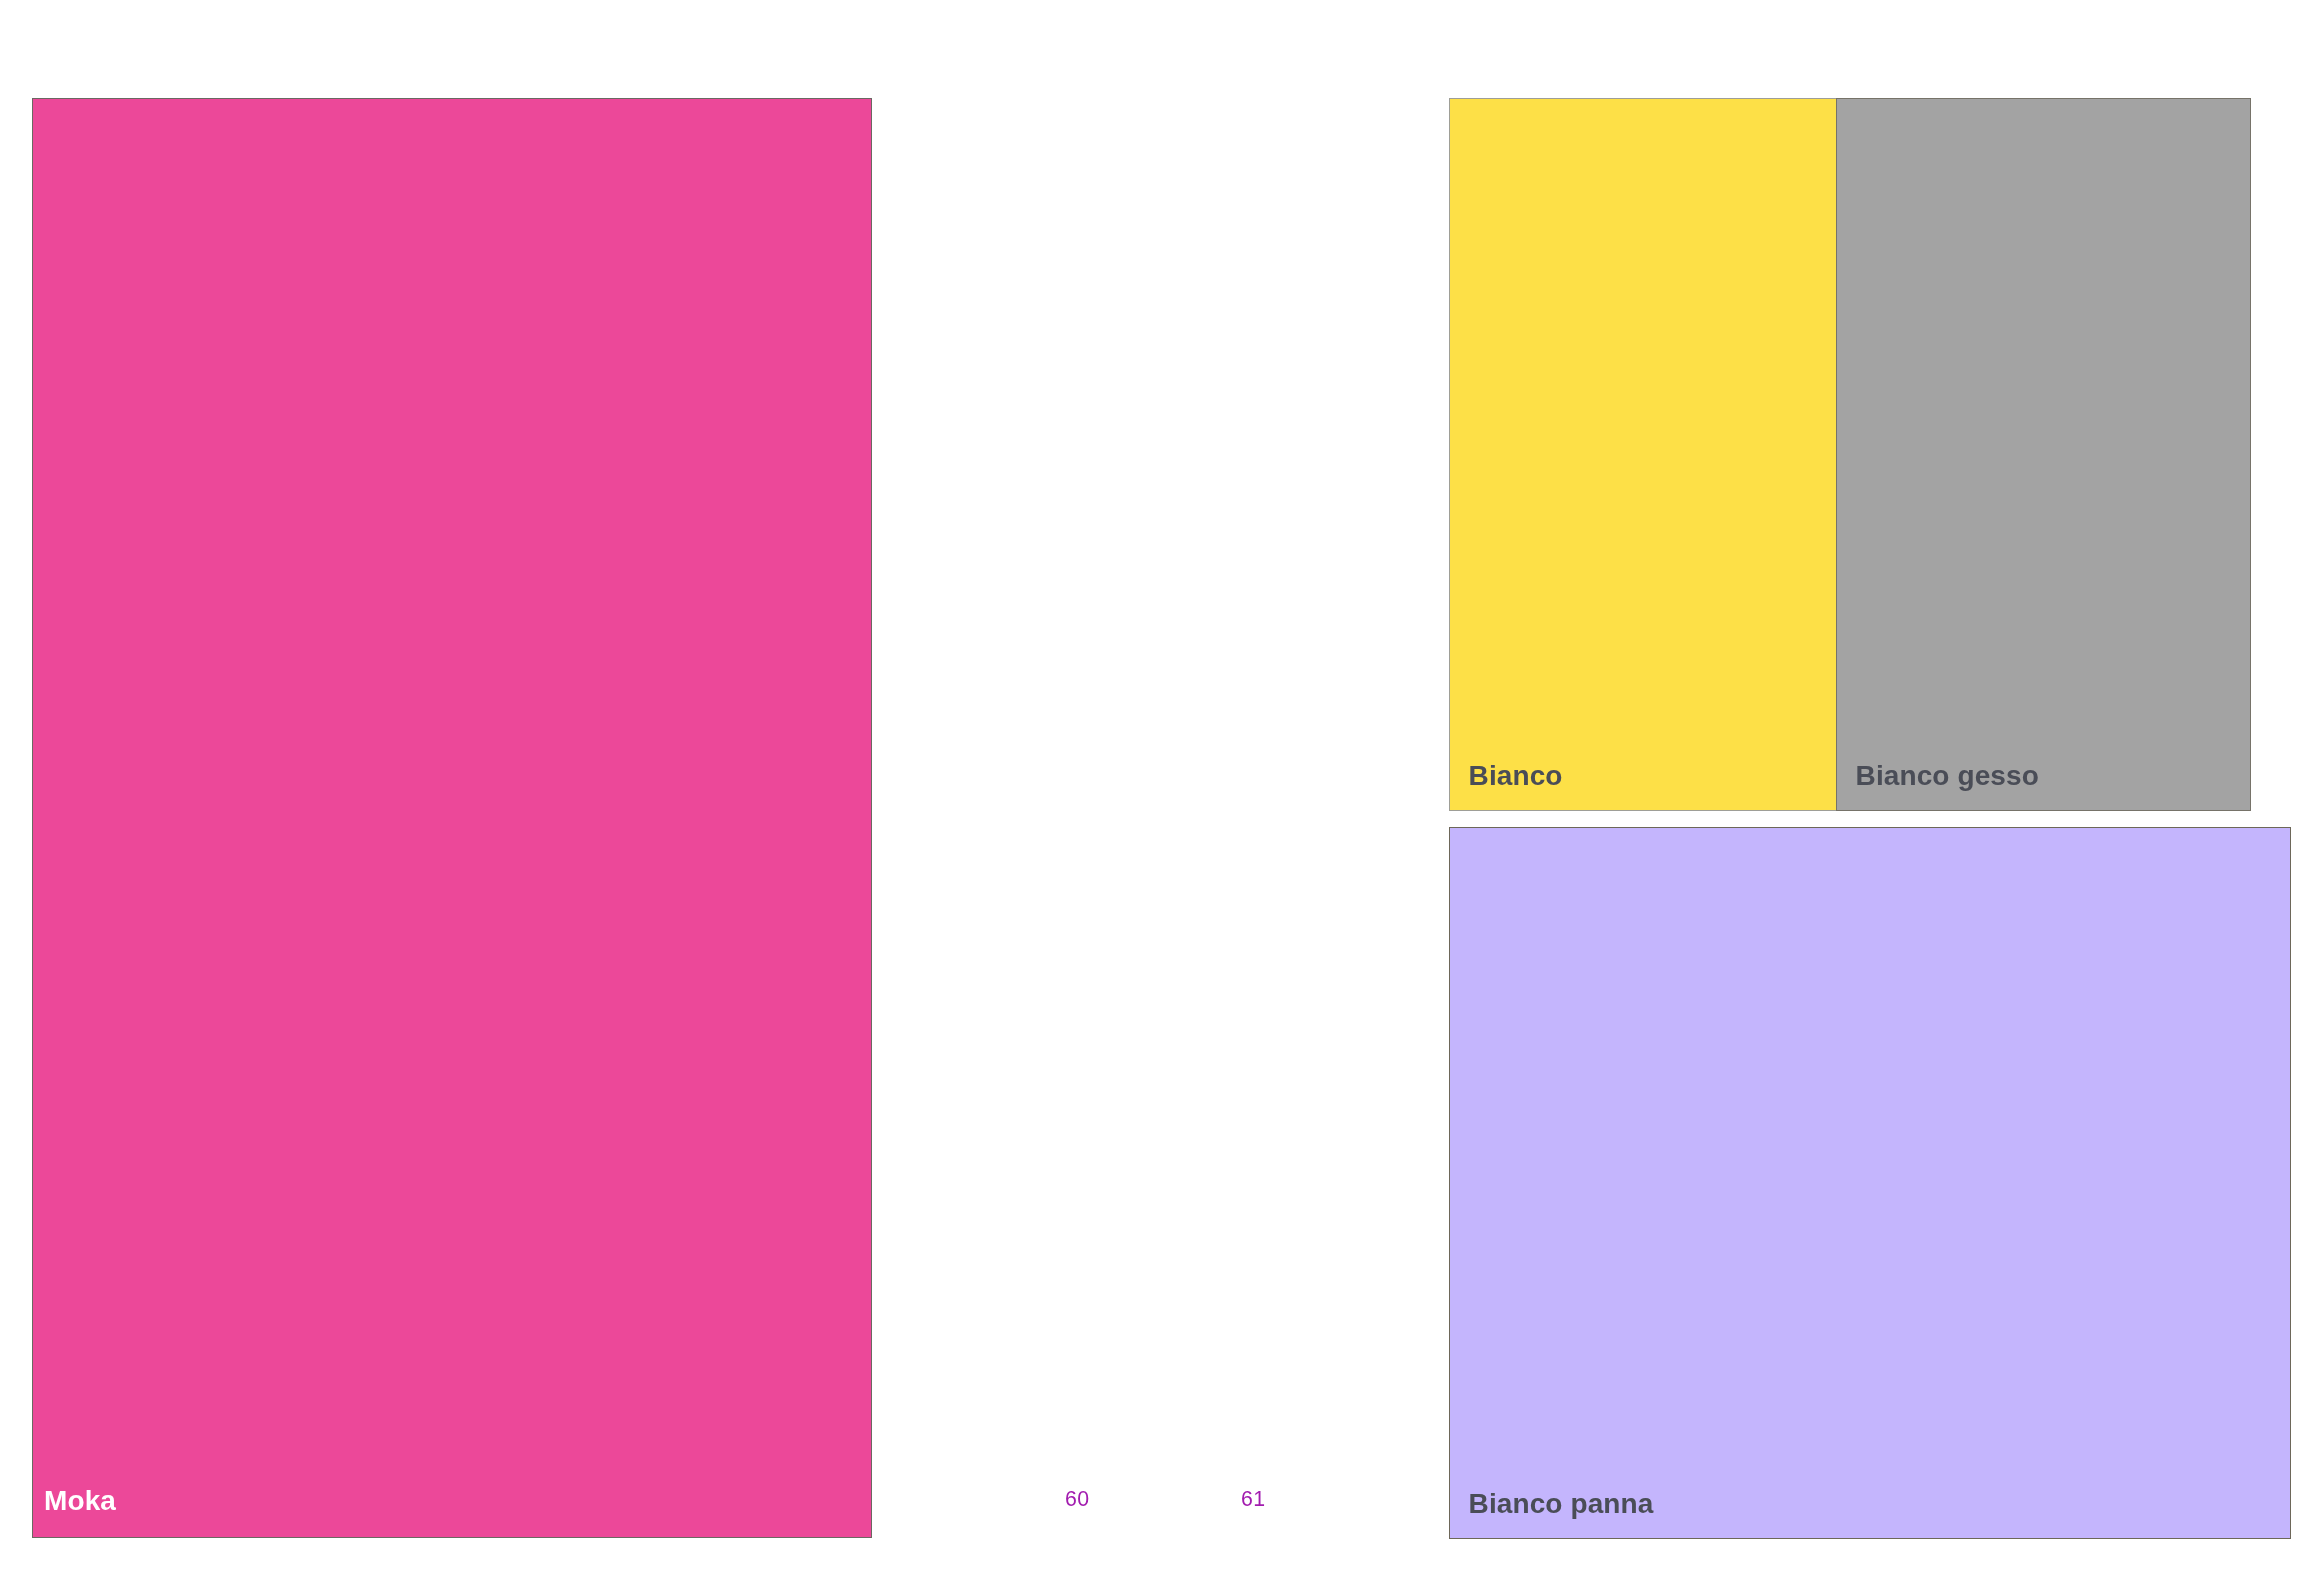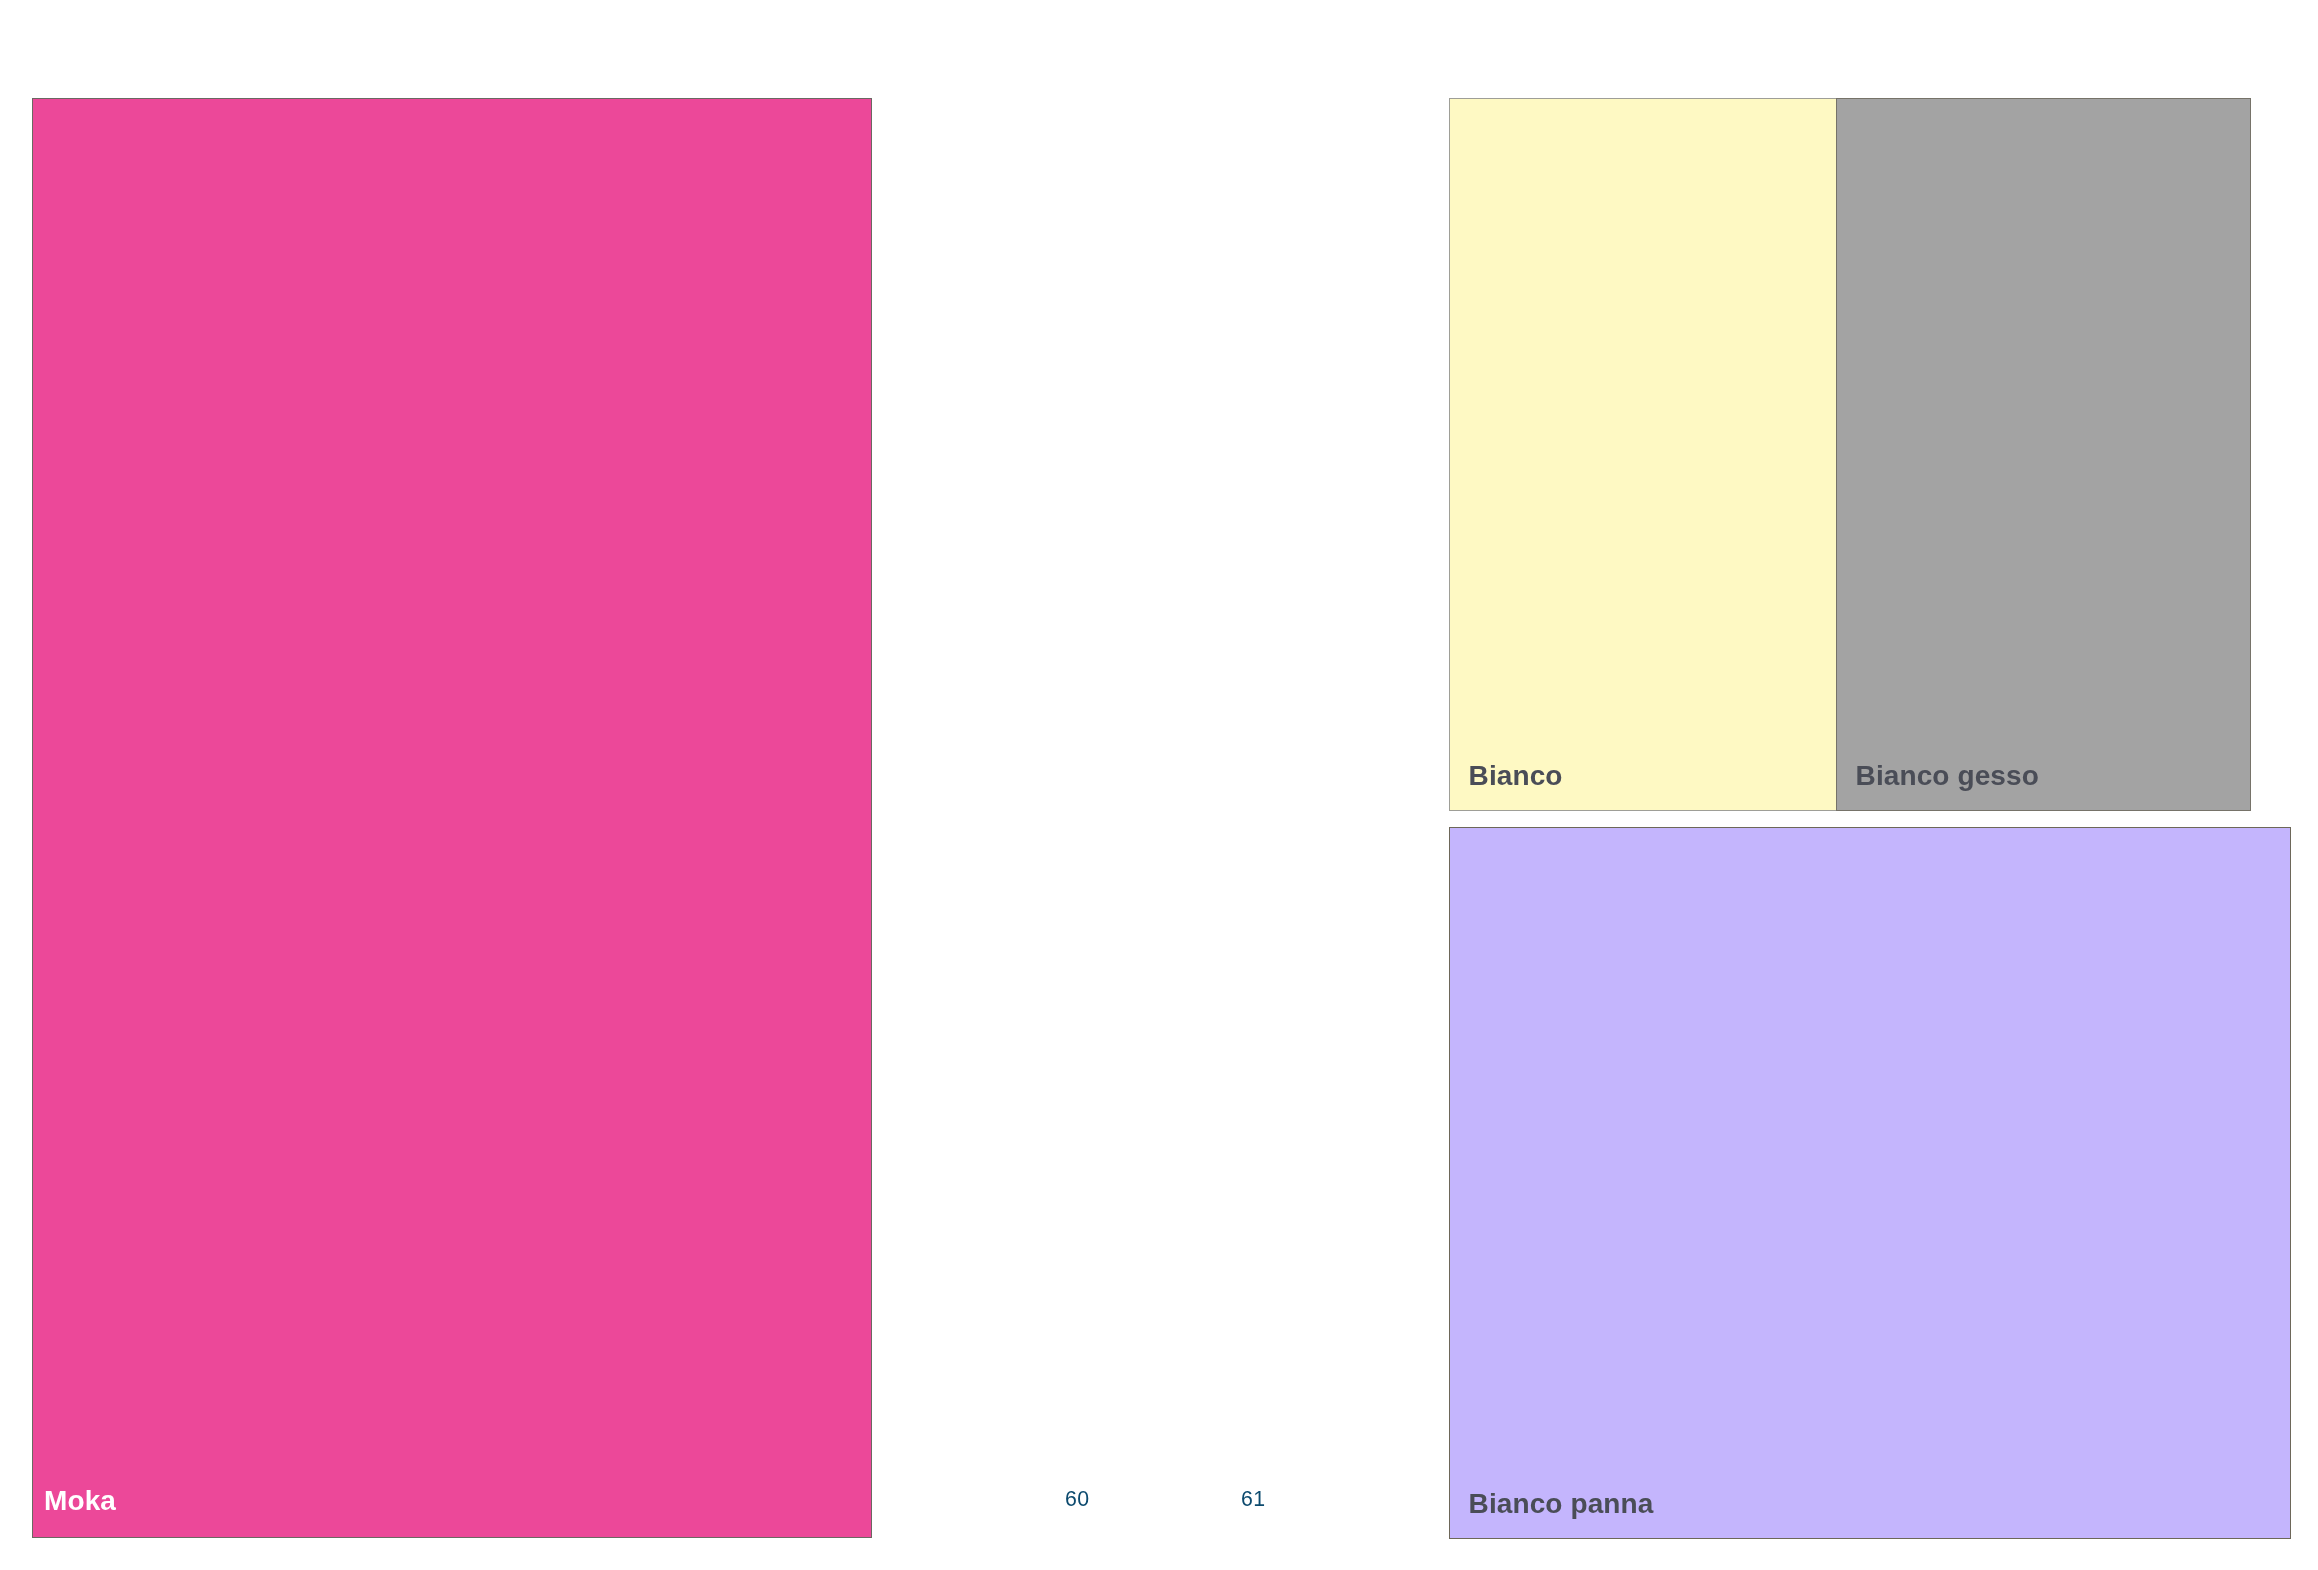--- a/index.html
+++ b/index.html
@@ -58,21 +58,21 @@
     padding-bottom: 22px;
     padding-left: 11px;
   }
 
   
   .swatch-bianco {
     left: 1449px;
     top: 98px;
     width: 415px;
     height: 713px;
-    background: #fef9c3;
+    background: #fde047;
     border-color: #9e9e97;
   }
   .swatch-bianco-gesso {
     left: 1836px;
     top: 98px;
     width: 415px;
     height: 713px;
     background: #a3a3a3;
     border-color: #767369;
   }
@@ -82,21 +82,21 @@
     width: 842px;
     height: 712px;
     background: #c4b5fd;
     border-color: #6d6759;
   }
 
   
   .folio {
     position: absolute;
     font-size: 21.3px;
-    color: #0c4a6e;
+    color: #a21caf;
     letter-spacing: 0.3px;
     line-height: 1;
   }
   .folio-left  { left: 1065px; top: 1489px; }
   .folio-right { left: 1241px; top: 1489px; }
 </style>
 </head>
 <body>
 
 <div class="page-spread">

